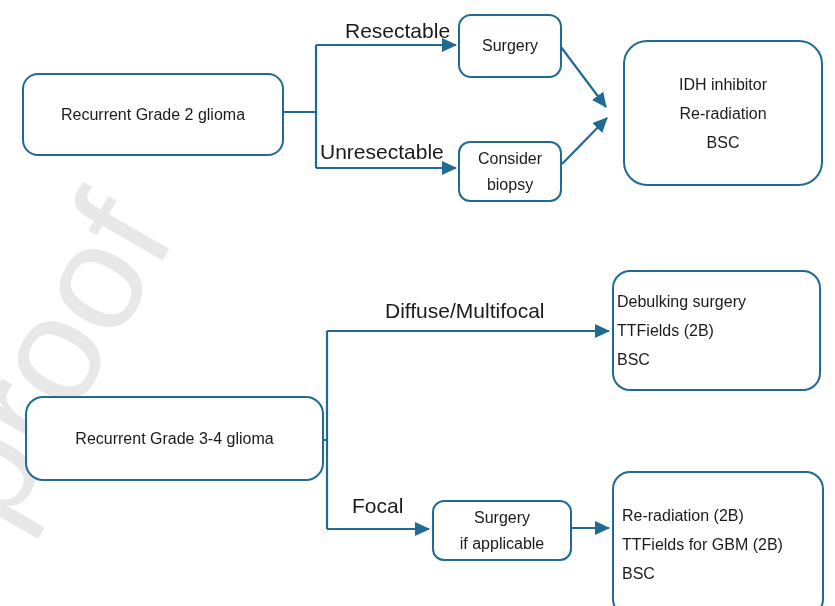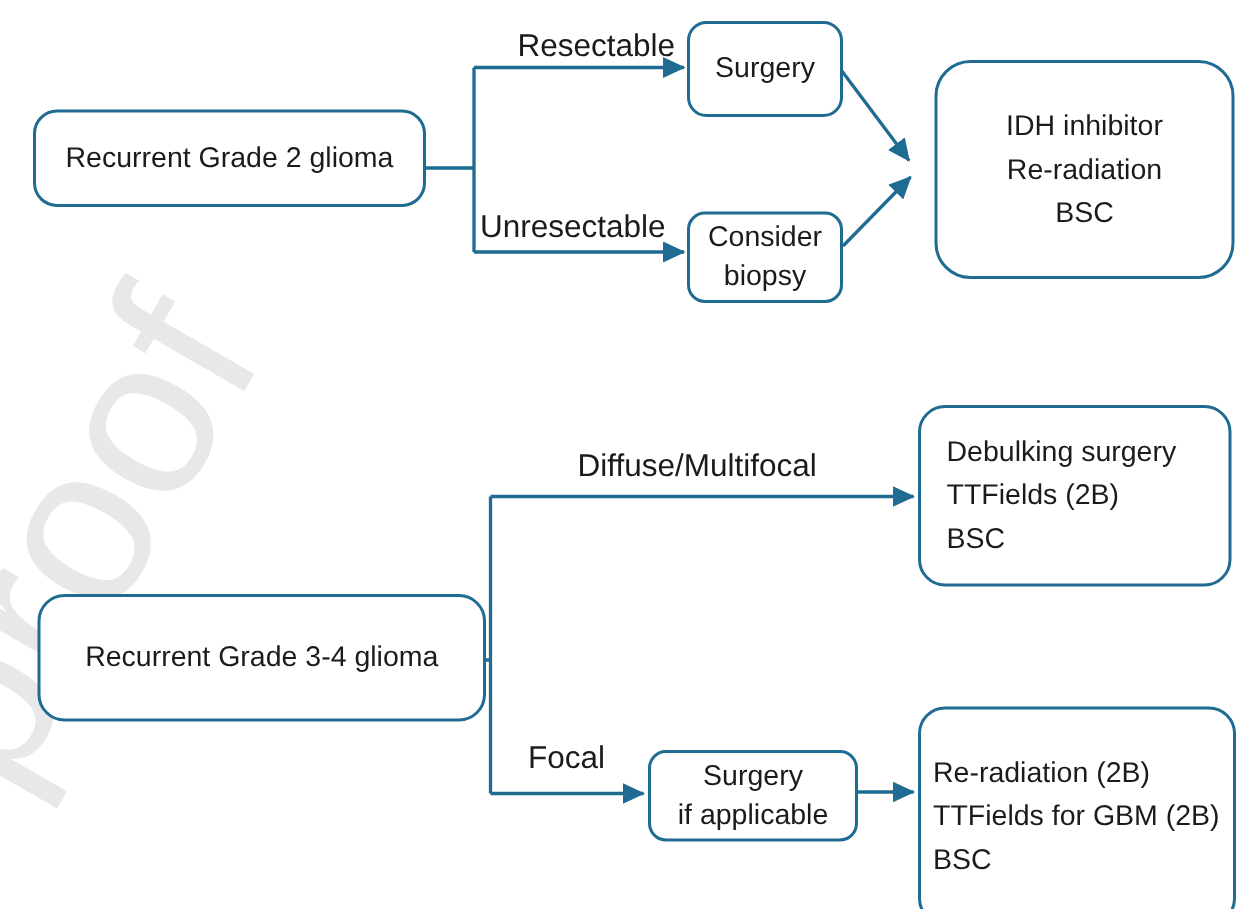--- a/index.html
+++ b/index.html
@@ -39,43 +39,43 @@
     fill:none;
   }
   #arrow path{fill:var(--line);stroke:none;}
   .node{
     position:absolute;
     box-sizing:border-box;
     border:2px solid var(--line);
     background:var(--bg);
     display:flex;
     align-items:center;
-    font-size:19px;
+    font-size:16px;
     line-height:28px;
     white-space:pre-line;
     z-index:2;
   }
   .node.center{justify-content:center;text-align:center;}
   .node.left{justify-content:flex-start;text-align:left;overflow:hidden;}
   .label{
     position:absolute;
     font-size:21px;
     line-height:23px;
     white-space:nowrap;
     z-index:2;
   }
-  #b1{left:22px;top:73px;width:262px;height:65px;border-radius:16px;}
+  #b1{left:22px;top:73px;width:262px;height:83px;border-radius:16px;}
   #l1{left:331px;top:19px;margin-left:14px;}
   #b2{left:458px;top:14px;width:104px;height:64px;border-radius:13px;}
   #l2{left:320px;top:140px;}
   #b3{left:458px;top:141px;width:104px;height:61px;border-radius:12px;line-height:26px;}
   #b4{left:610px;top:40px;width:200px;height:146px;border-radius:24px;line-height:29px;margin-left:13px;}
   #b5{left:25px;top:396px;width:299px;height:85px;border-radius:18px;}
   #l3{left:337px;top:299px;margin-left:48px;}
-  #b6{left:612px;top:270px;width:209px;height:121px;border-radius:18px;line-height:29px;padding-left:17px;}
+  #b6{left:612px;top:270px;width:209px;height:121px;border-radius:18px;line-height:29px;padding-left:3px;}
   #l4{left:352px;top:494px;text-align:center;}
   #b7{left:432px;top:500px;width:140px;height:61px;border-radius:12px;line-height:26px;}
   #b8{left:612px;top:471px;width:212px;height:146px;border-radius:18px;line-height:29px;padding-left:8px;}
 </style>
 </head>
 <body>
 
 <div class="canvas">
 
   <div class="watermark">Journal Pre-proof</div>

